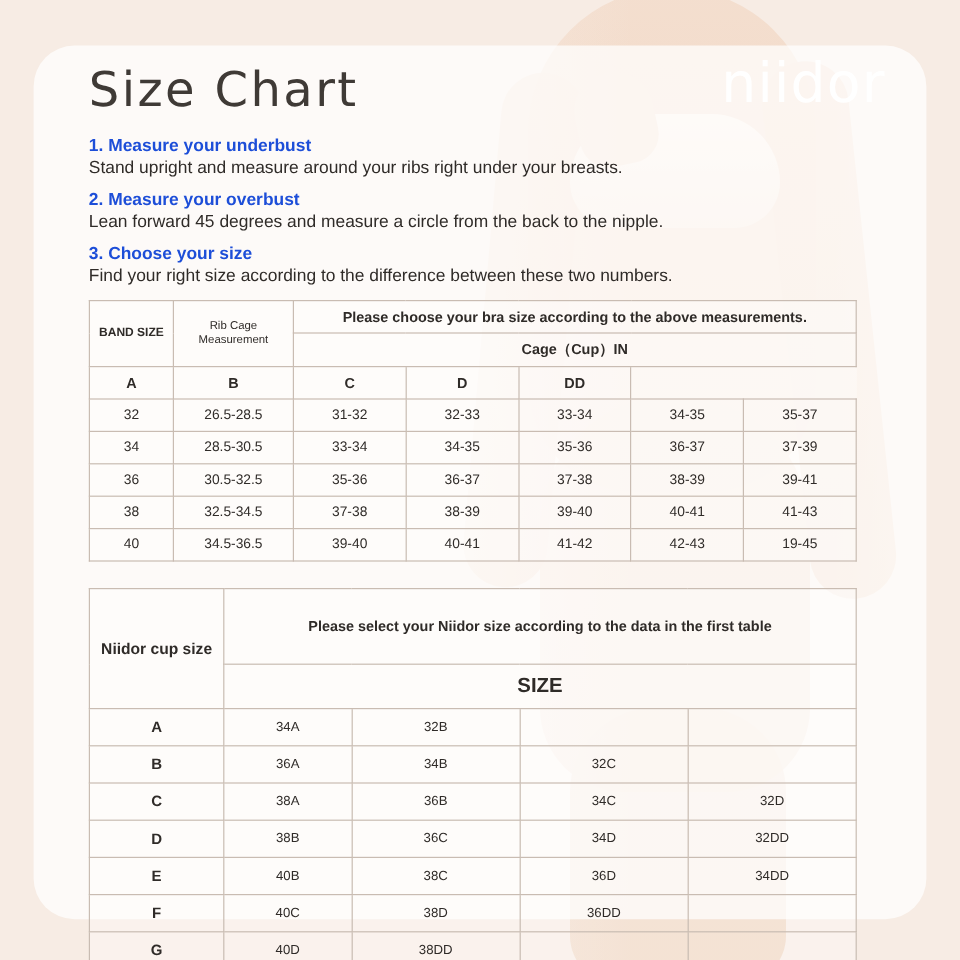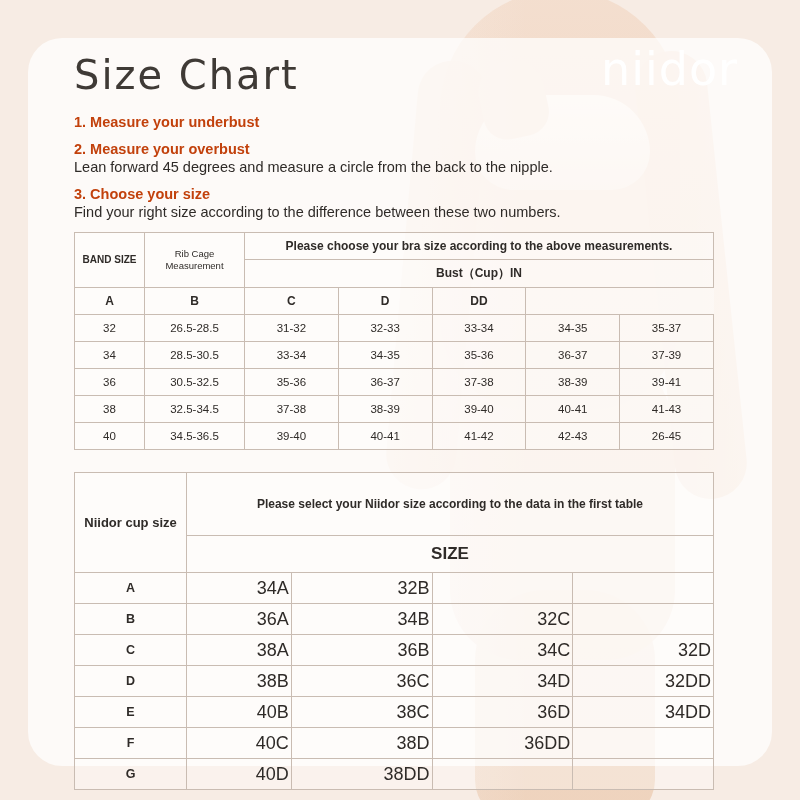--- a/index.html
+++ b/index.html
@@ -106,21 +106,21 @@
     font-weight: 400;
     letter-spacing: 2px;
     color: #3f3a36;
     font-family: "DejaVu Sans", sans-serif;
   }
 
   .step { margin-bottom: 11px; }
   .step-head {
     font-size: 14.5px;
     font-weight: bold;
-    color: #c2410c;
+    color: #1d4ed8;
     margin-bottom: 2px;
   }
   .step-body {
     font-size: 14.5px;
     color: #2f2b28;
   }
 
   
   table {
     border-collapse: collapse;
@@ -143,21 +143,21 @@
   #table1 .cup { font-size: 12px; font-weight: bold; padding: 6px 4px; }
   #table1 td.val { font-size: 11.5px; padding: 7px 2px; }
 
   #table2 { margin-top: 22px; }
   #table2 .hdr-cup {
     width: 112px; font-size: 13px; font-weight: bold; line-height: 1.35; margin-top: 32px;
   }
   #table2 .hdr-span { font-size: 12px; font-weight: bold; padding: 24px 4px; }
   #table2 .hdr-size { font-size: 17px; font-weight: bold; padding: 8px 4px; }
   #table2 td.rowlab { font-size: 12.5px; font-weight: bold; padding: 8px 2px; }
-  #table2 td.cell { font-size: 18px; padding: 0 2px; text-align: right; }
+  #table2 td.cell { font-size: 11px; padding: 0 2px; }
 
   
   #logo {
     position: absolute;
     right: 62px; top: 42px;
     z-index: 3;
     font-family: "DejaVu Sans", sans-serif;
     font-size: 46px;
     color: #ffffff;
     letter-spacing: 1px;
@@ -181,39 +181,40 @@
 <div id="card"></div>
 
 <div id="logo">niidor</div>
 
 <div id="content">
 
   <h1 id="title">Size Chart</h1>
 
   <div class="step">
     <div class="step-head">1. Measure your underbust</div>
+    <div class="step-body">Stand upright and measure around your ribs right under your breasts.</div>
   </div>
   <div class="step">
     <div class="step-head">2. Measure your overbust</div>
     <div class="step-body">Lean forward 45 degrees and measure a circle from the back to the nipple.</div>
   </div>
   <div class="step">
     <div class="step-head">3. Choose your size</div>
     <div class="step-body">Find your right size according to the difference between these two numbers.</div>
   </div>
 
   <table id="table1">
     <tbody>
         <tr>
       <td class="hdr-band" rowspan="2">BAND SIZE</td>
       <td class="hdr-rib" rowspan="2">Rib Cage Measurement</td>
       <td class="hdr-span" colspan="5">Please choose your bra size according to the above measurements.</td>
     </tr>
     <tr>
-      <td class="hdr-bust" colspan="5">Bust（Cup）IN</td>
+      <td class="hdr-bust" colspan="5">Cage（Cup）IN</td>
     </tr>
     <tr>
       <td class="cup">A</td>
       <td class="cup">B</td>
       <td class="cup">C</td>
       <td class="cup">D</td>
       <td class="cup">DD</td>
     </tr>
 
     <tr>
@@ -252,21 +253,21 @@
       <td class="val">40-41</td>
       <td class="val">41-43</td>
     </tr>
     <tr>
       <td class="val">40</td>
       <td class="val">34.5-36.5</td>
       <td class="val">39-40</td>
       <td class="val">40-41</td>
       <td class="val">41-42</td>
       <td class="val">42-43</td>
-      <td class="val">26-45</td>
+      <td class="val">19-45</td>
     </tr>
   </tbody>
     </table>
 
   <table id="table2">
     <tbody>
         <tr>
       <td class="hdr-cup" rowspan="2">Niidor cup size</td>
       <td class="hdr-span" colspan="4">Please select your Niidor size according to the data in the first table</td>
     </tr>

